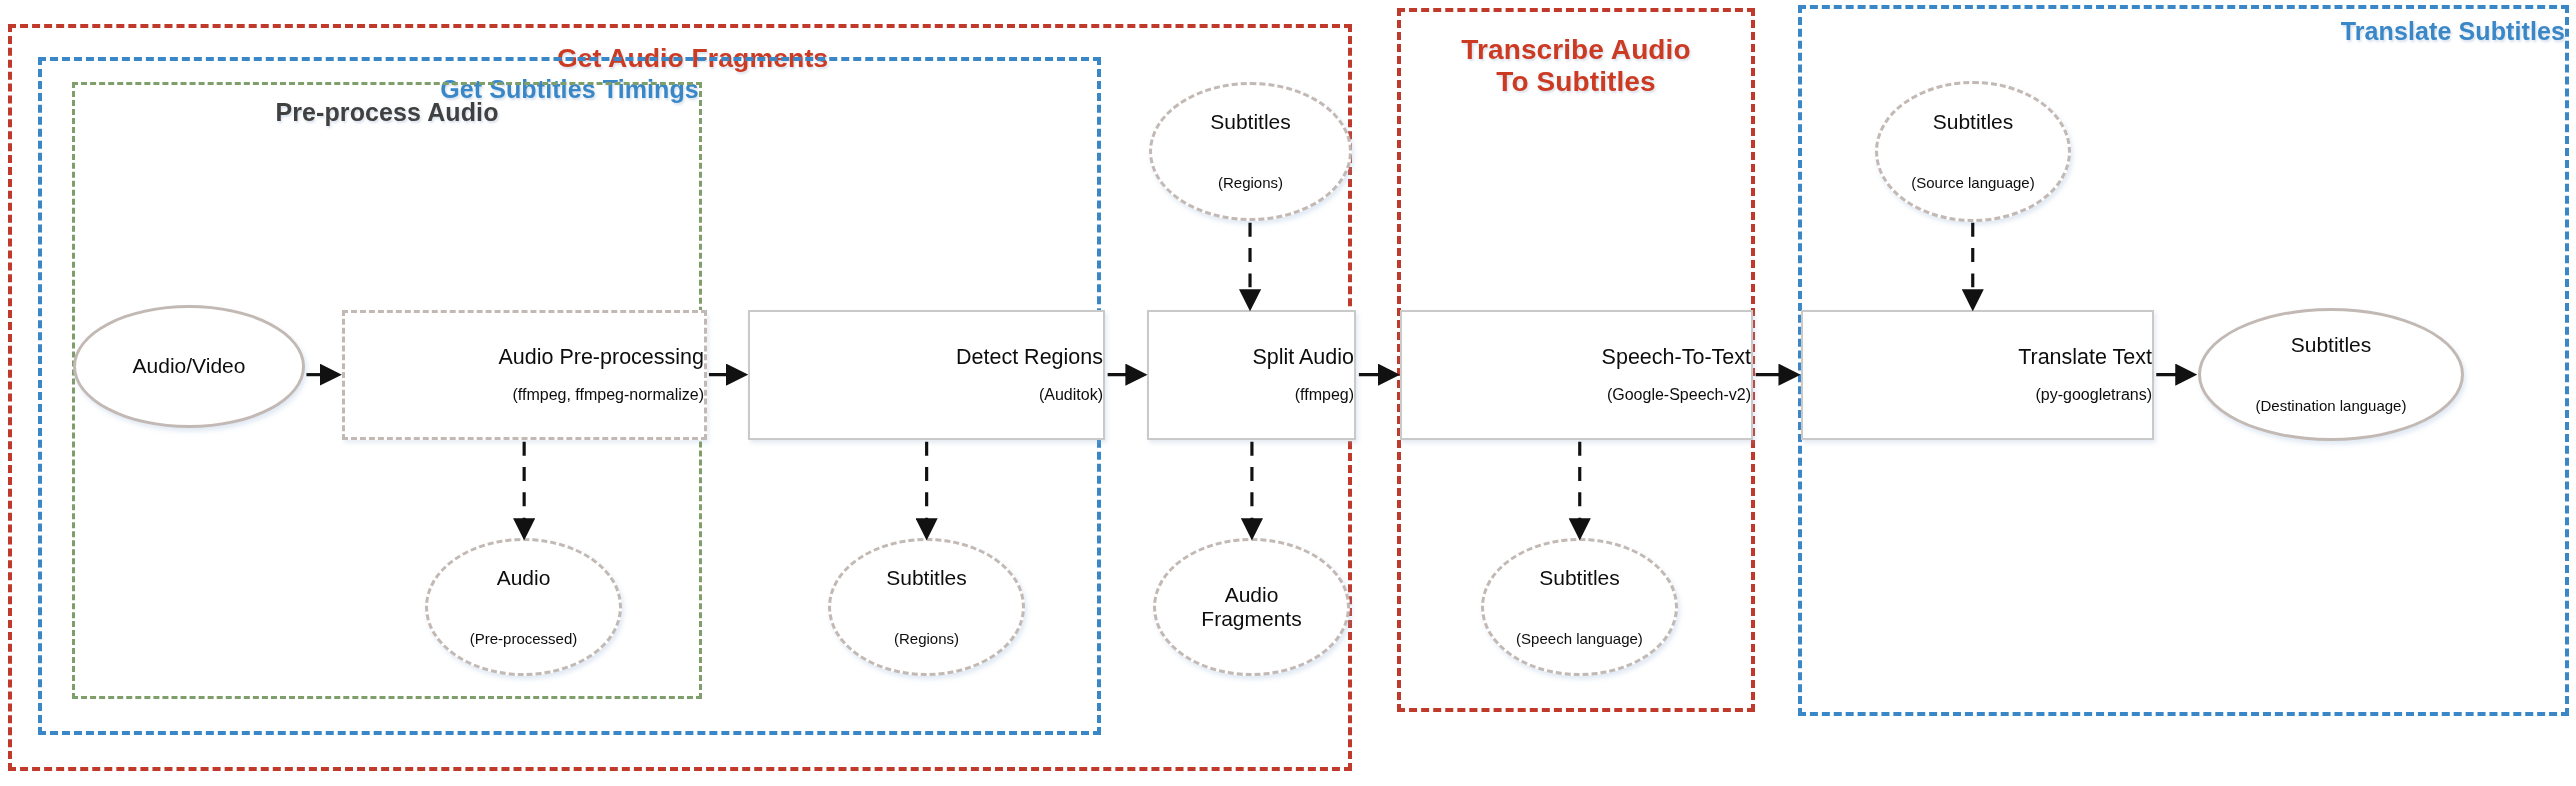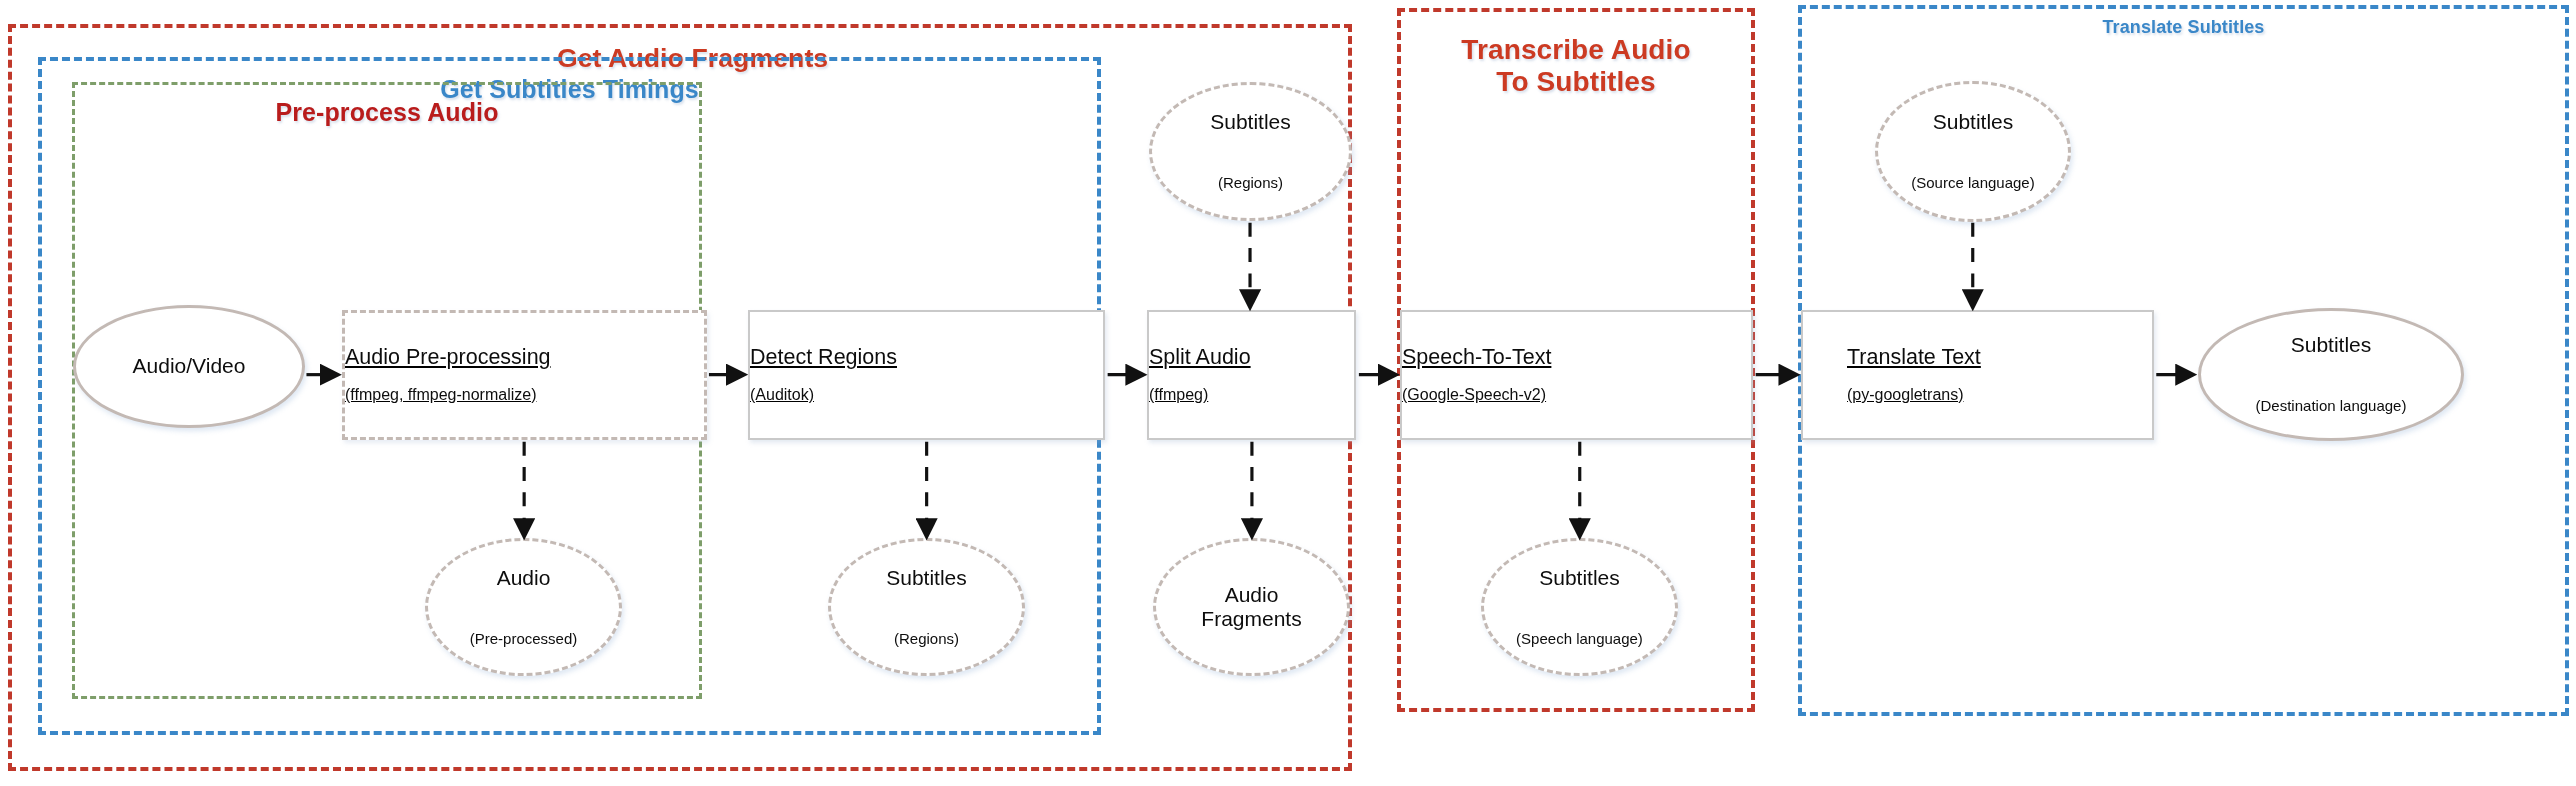--- a/index.html
+++ b/index.html
@@ -15,30 +15,29 @@
 
   .group-title{
     position:absolute;left:0;right:0;text-align:center;
     font-weight:700;letter-spacing:0.1px;line-height:1.14;
     text-shadow:1.3px 1.9px 2.5px rgba(120,150,190,.30);
     white-space:pre-line;
     pointer-events:none;
   }
   .t-red  {color:#CC3A22;}
   .t-blue {color:#3A87C8;}
-  .t-green{color:#b91c1c;}
+  .t-green{color:#404040;}
 
   
   .proc{
     position:absolute;box-sizing:border-box;background:#ffffff;
-    display:flex;flex-direction:column;align-items:flex-start;justify-content:center;
+    display:flex;flex-direction:column;align-items:flex-end;justify-content:center;
     border:2.5px solid #C9C9C9;
     box-shadow:1.9px 2.5px 4.4px rgba(150,175,205,.26);
     text-align:center;
-    text-decoration:underline;
   }
   .proc.dashed{border:3.2px dashed #C3B9B4;box-shadow:1.9px 2.5px 4.4px rgba(150,175,205,.22);}
   .proc .ttl{font-size:21.5px;color:#0d0d0d;line-height:1.1;}
   .proc .sub{font-size:16px;color:#0d0d0d;line-height:1.1;margin-top:16px;}
 
   
   .ell{
     position:absolute;box-sizing:border-box;background:#ffffff;border-radius:50%;
     display:flex;flex-direction:column;align-items:center;justify-content:center;
     border:3.2px solid #C3B9B4;
@@ -71,21 +70,21 @@
   <div class="group green" style="left:72px;top:82px;width:630px;height:617px;">
     <div class="group-title t-green" style="top:12.7px;font-size:25px;">Pre-process Audio</div>
   </div>
 
   <div class="group red" style="left:1397px;top:7.6px;width:358px;height:704px;">
     <div class="group-title t-red" style="top:22px;font-size:28px;">Transcribe Audio
 To Subtitles</div>
   </div>
 
   <div class="group blue" style="left:1798px;top:5px;width:771px;height:711px;">
-    <div class="group-title t-blue" style="top:7.6px;font-size:18px;">Translate Subtitles</div>
+    <div class="group-title t-blue" style="top:7.6px;font-size:25px;text-align:right;">Translate Subtitles</div>
   </div>
 
   <div class="ell dashed" style="left:1149px;top:82px;width:203px;height:139px;">
     <div class="ttl">Subtitles</div>
     <div class="sub">(Regions)</div>
   </div>
 
   <div class="ell dashed" style="left:1875px;top:81px;width:196px;height:141px;">
     <div class="ttl">Subtitles</div>
     <div class="sub">(Source language)</div>

